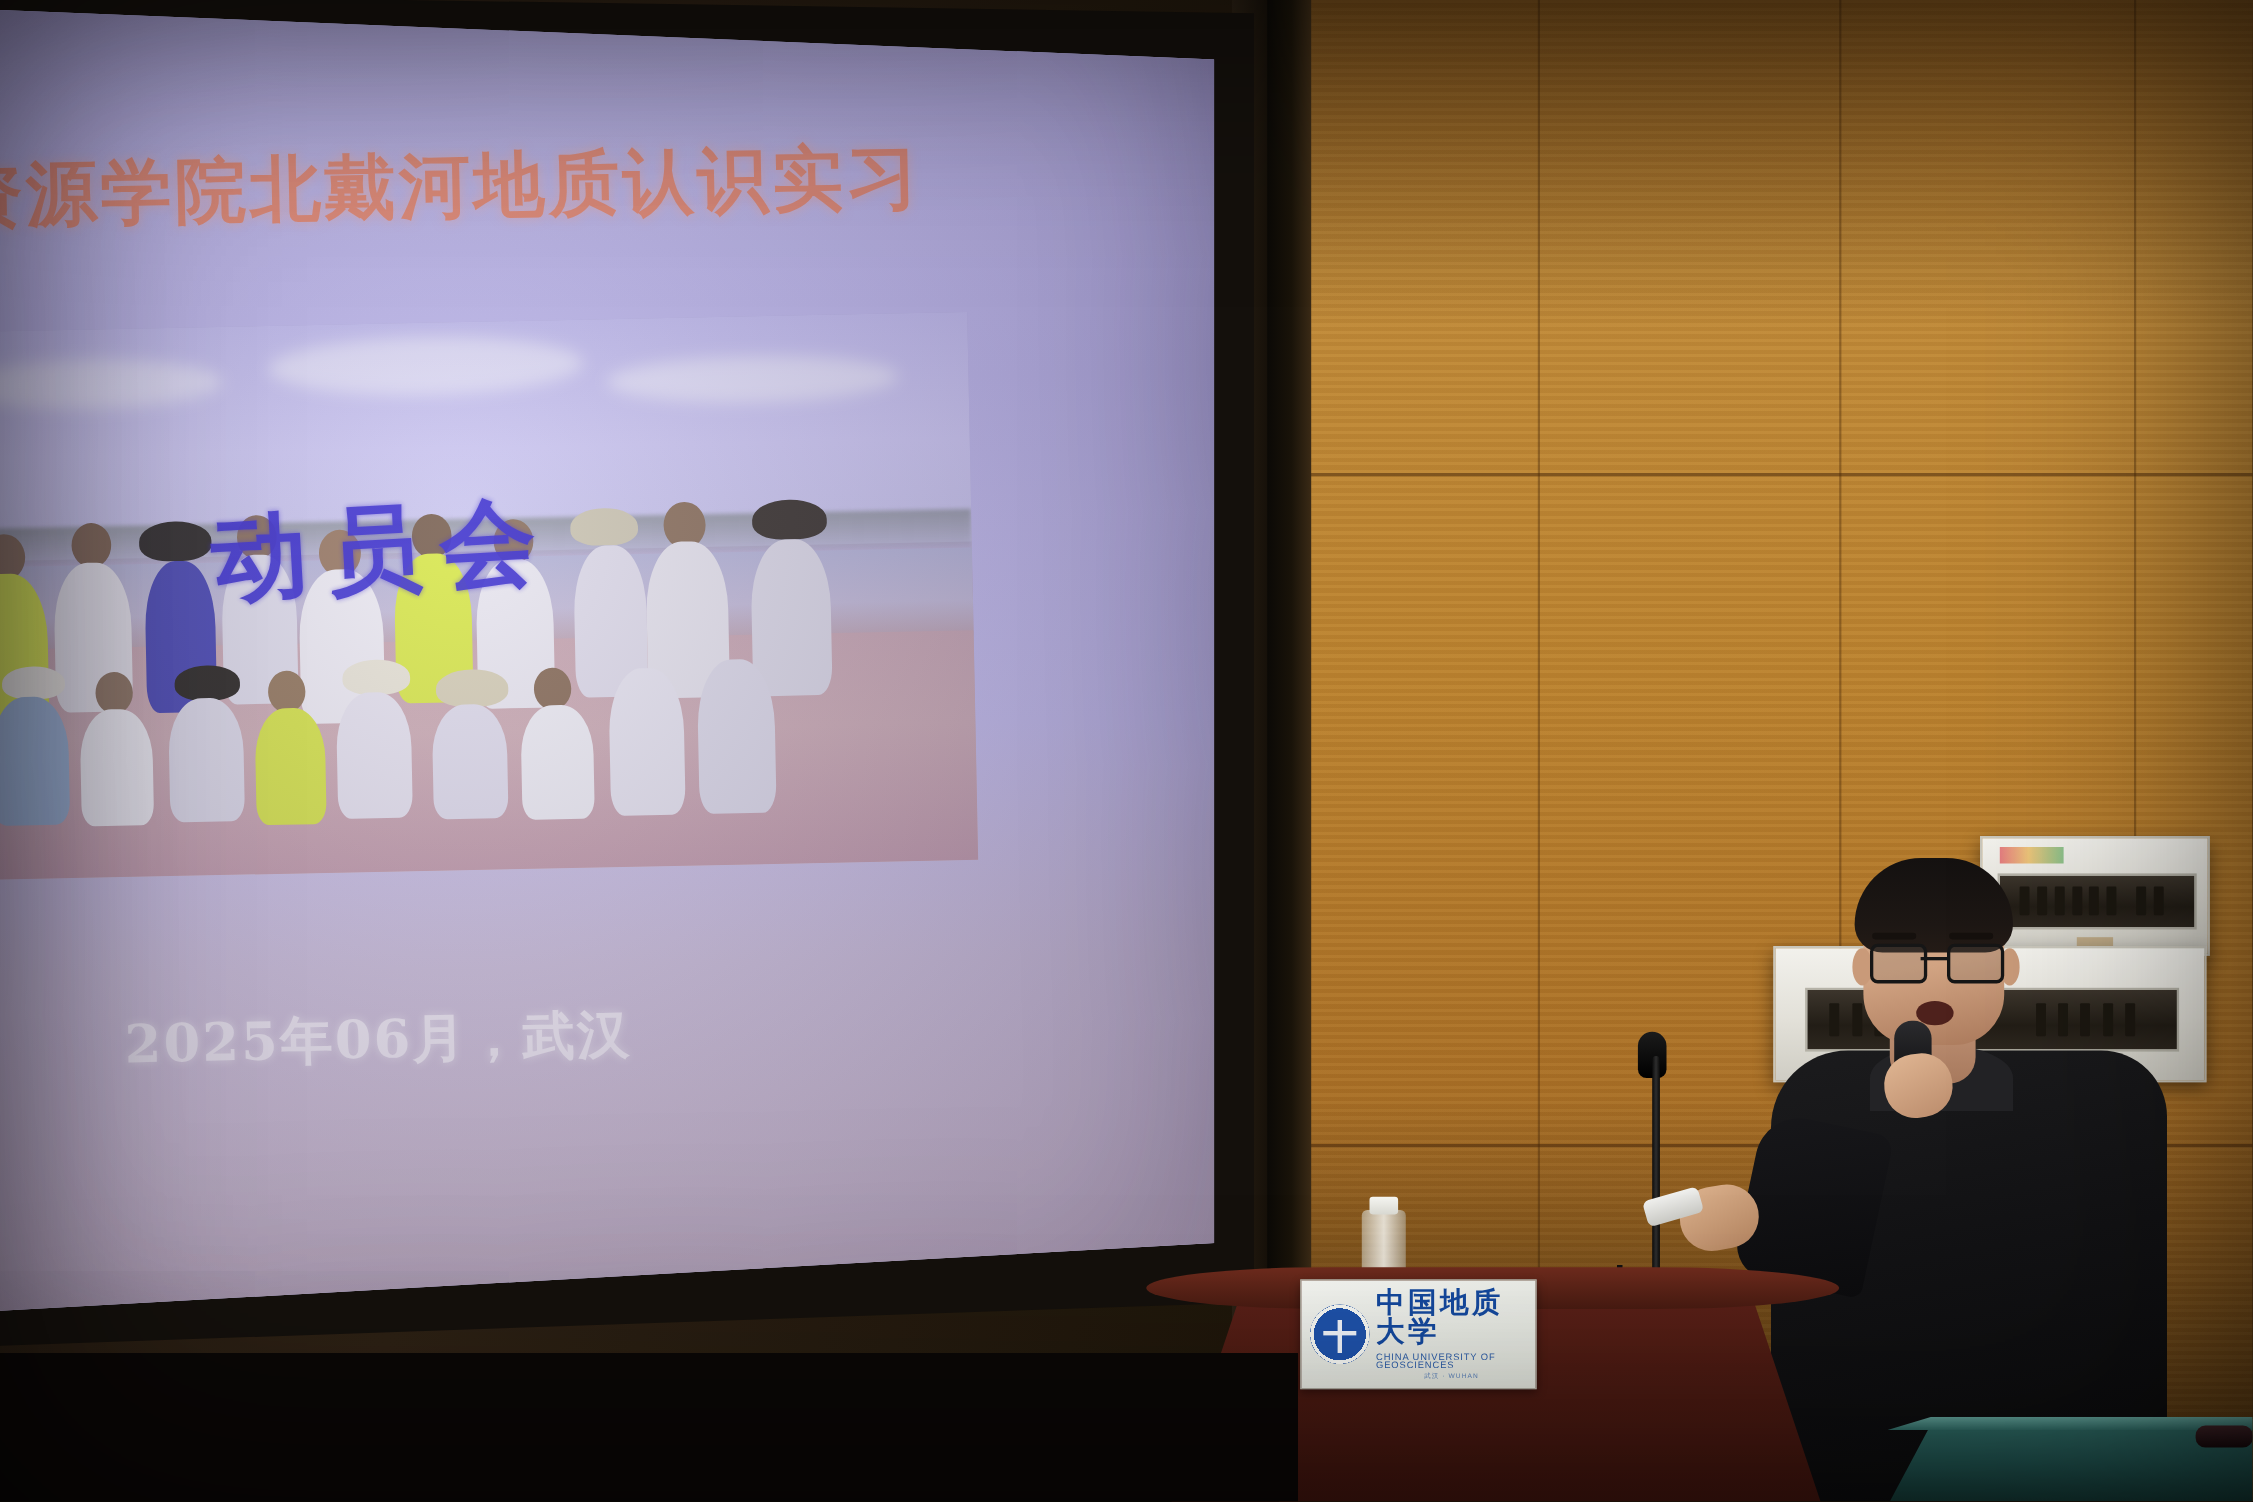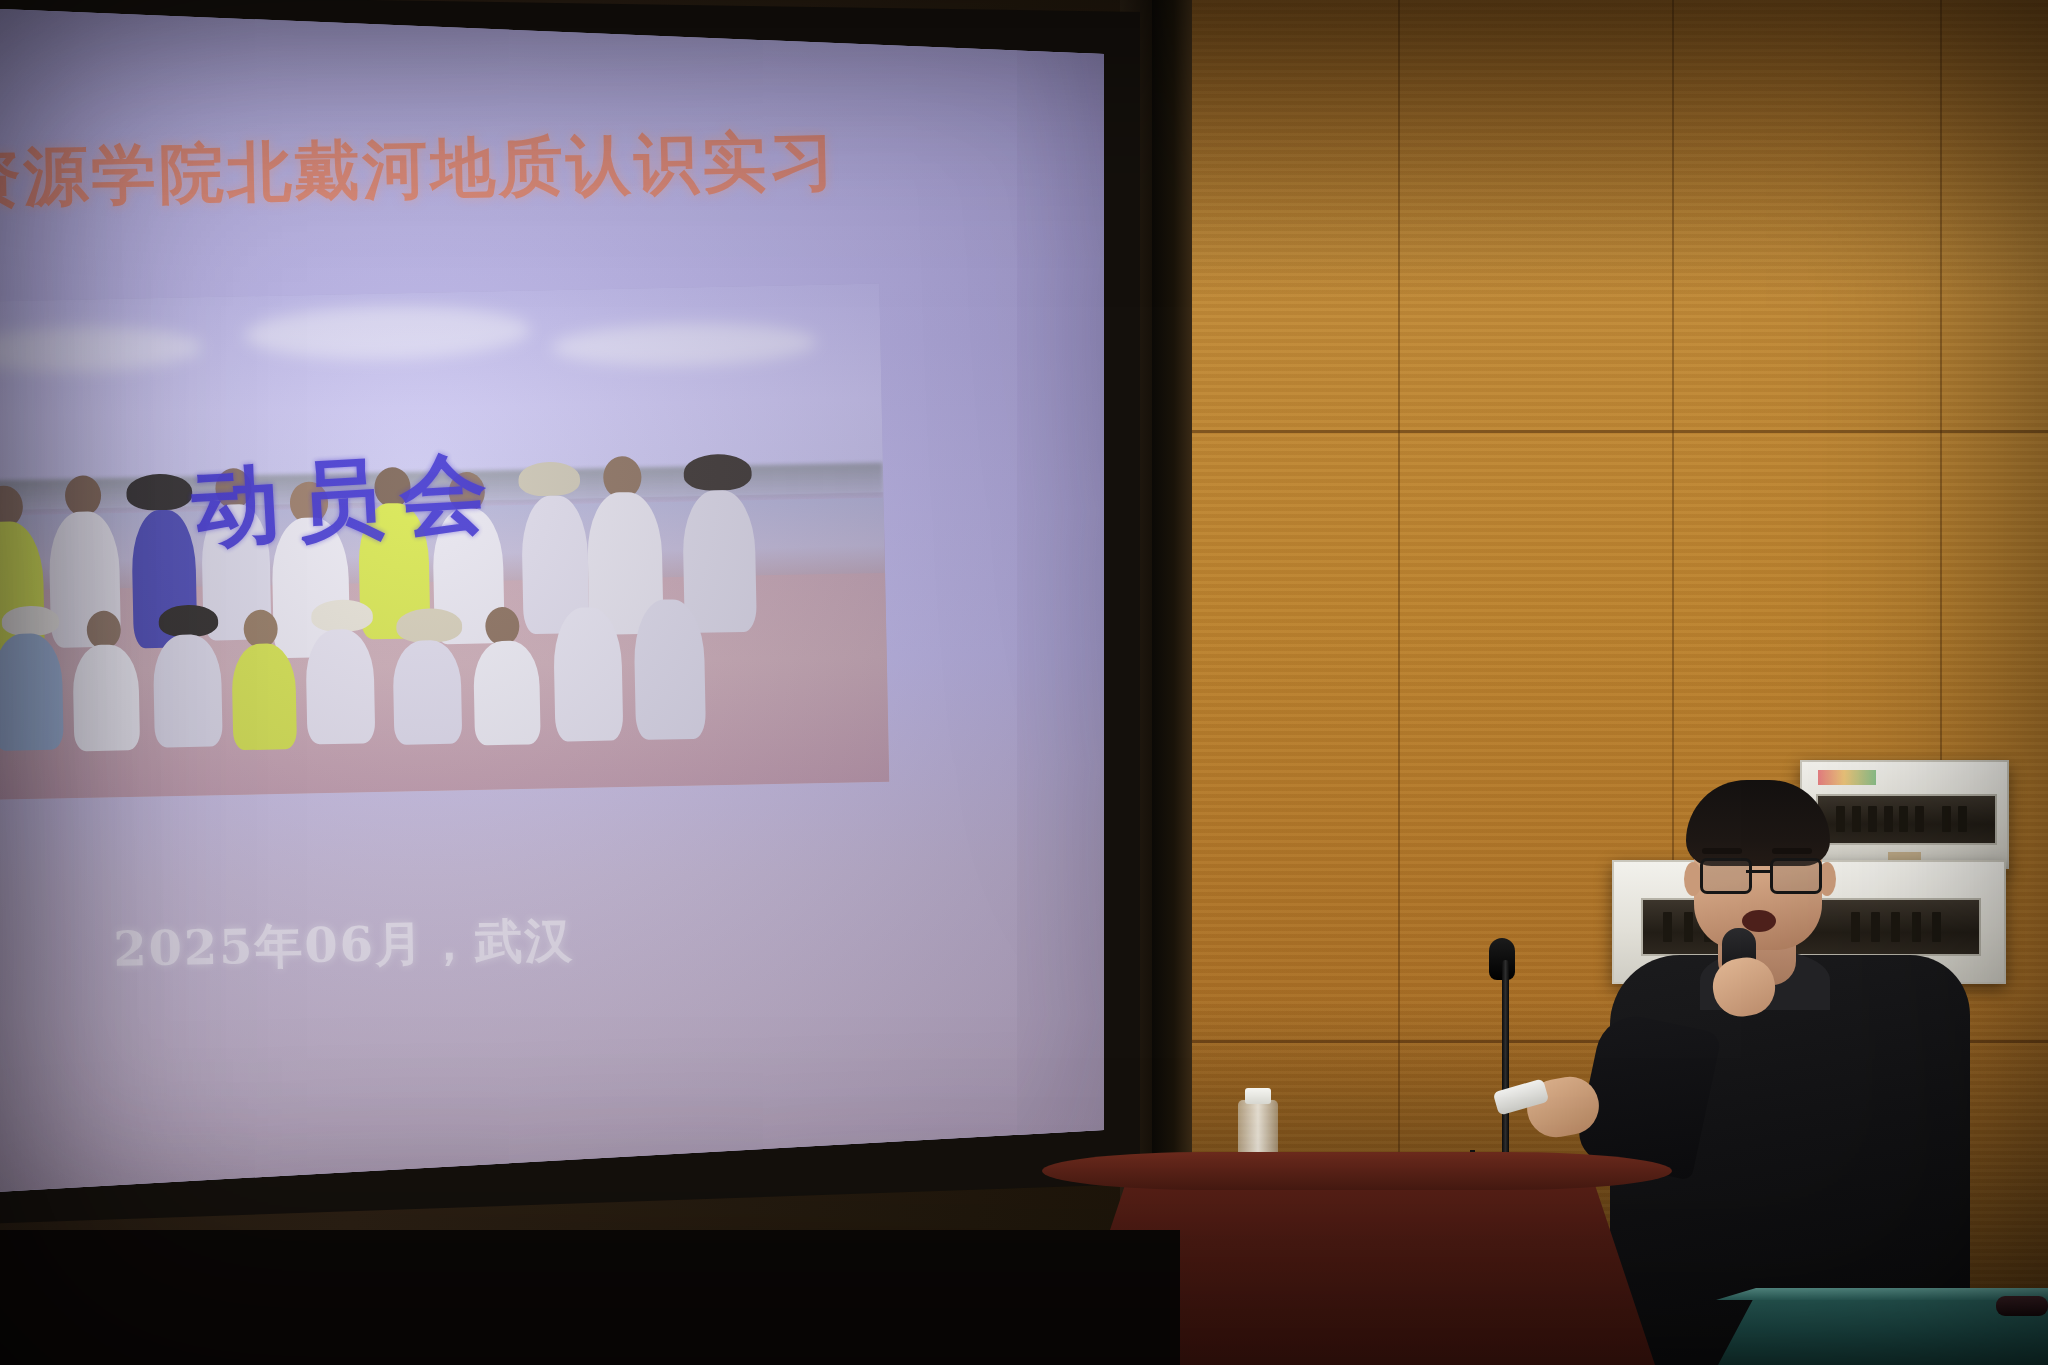--- a/index.html
+++ b/index.html
@@ -317,20 +317,28 @@
   <div class="clicker-hand"></div>
   <div class="clicker"></div>
   <div class="handheld-mic"></div>
   <div class="mic-led"></div>
   <div class="mic-hand"></div>
 
   <div class="bottle"></div>
   <div class="bottle-cap"></div>
   <div class="podium"></div>
   <div class="podium-top"></div>
+  <div class="podium-plate">
+    <div class="cug-seal"></div>
+    <div class="cug-text">
+      <div class="cug-cn">中国地质大学</div>
+      <div class="cug-en">CHINA UNIVERSITY OF GEOSCIENCES</div>
+      <div class="cug-sub">武汉 · WUHAN</div>
+    </div>
+  </div>
 
   <div class="table"></div>
   <div class="table-edge"></div>
   <div class="remote"></div>
 
   <div class="floor-dark"></div>
   <div class="room-vignette"></div>
 </div>
 
 </body></html>

